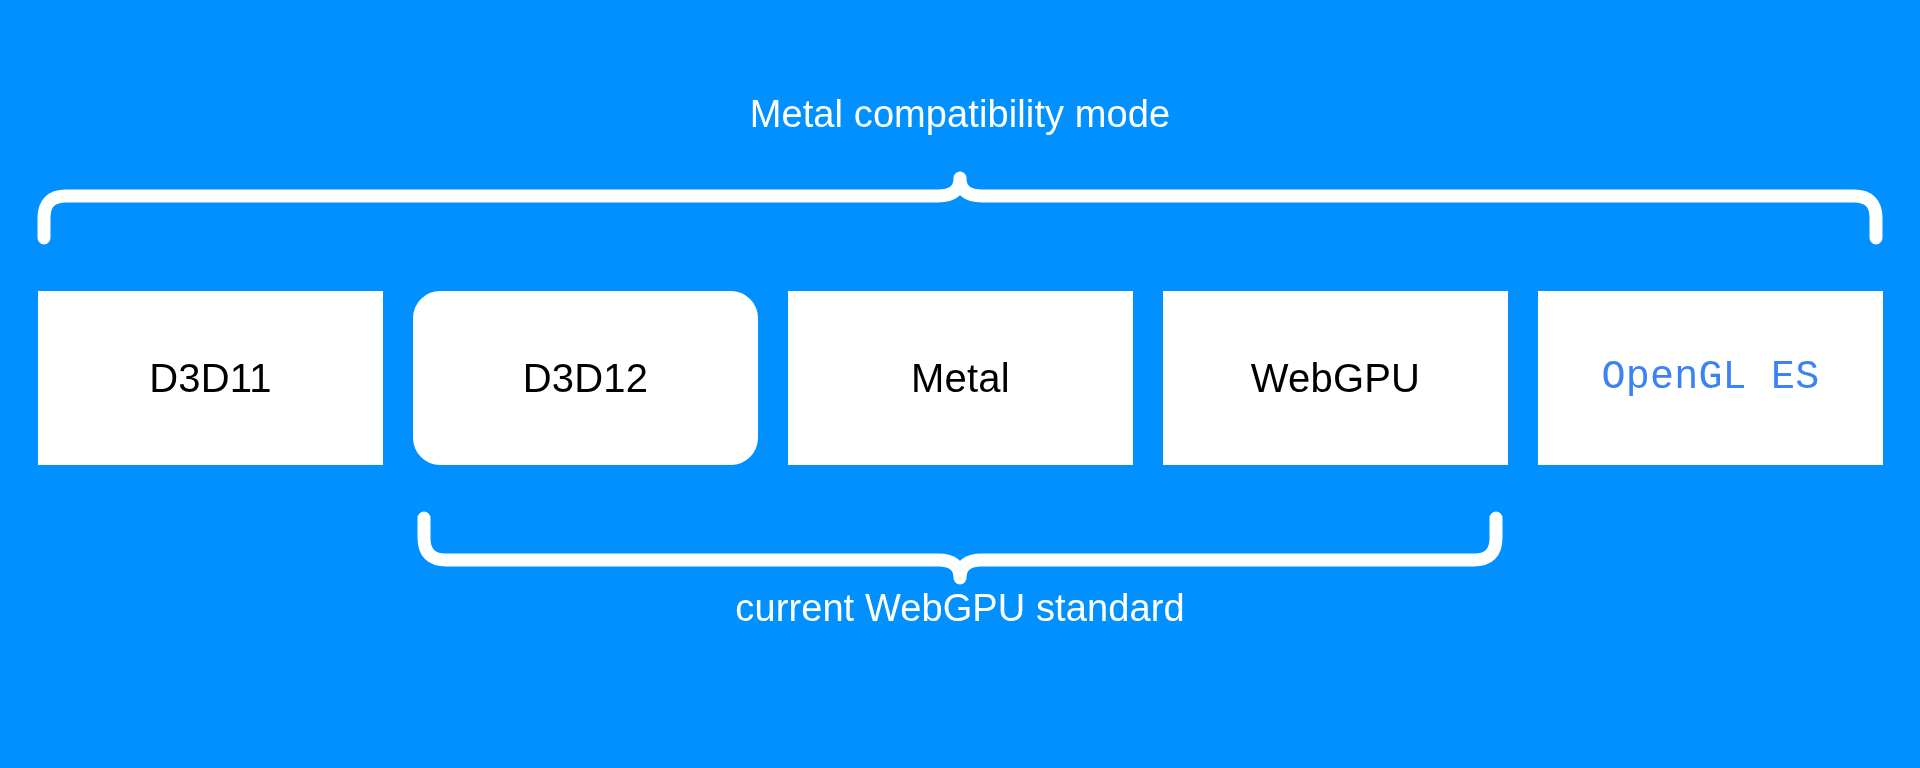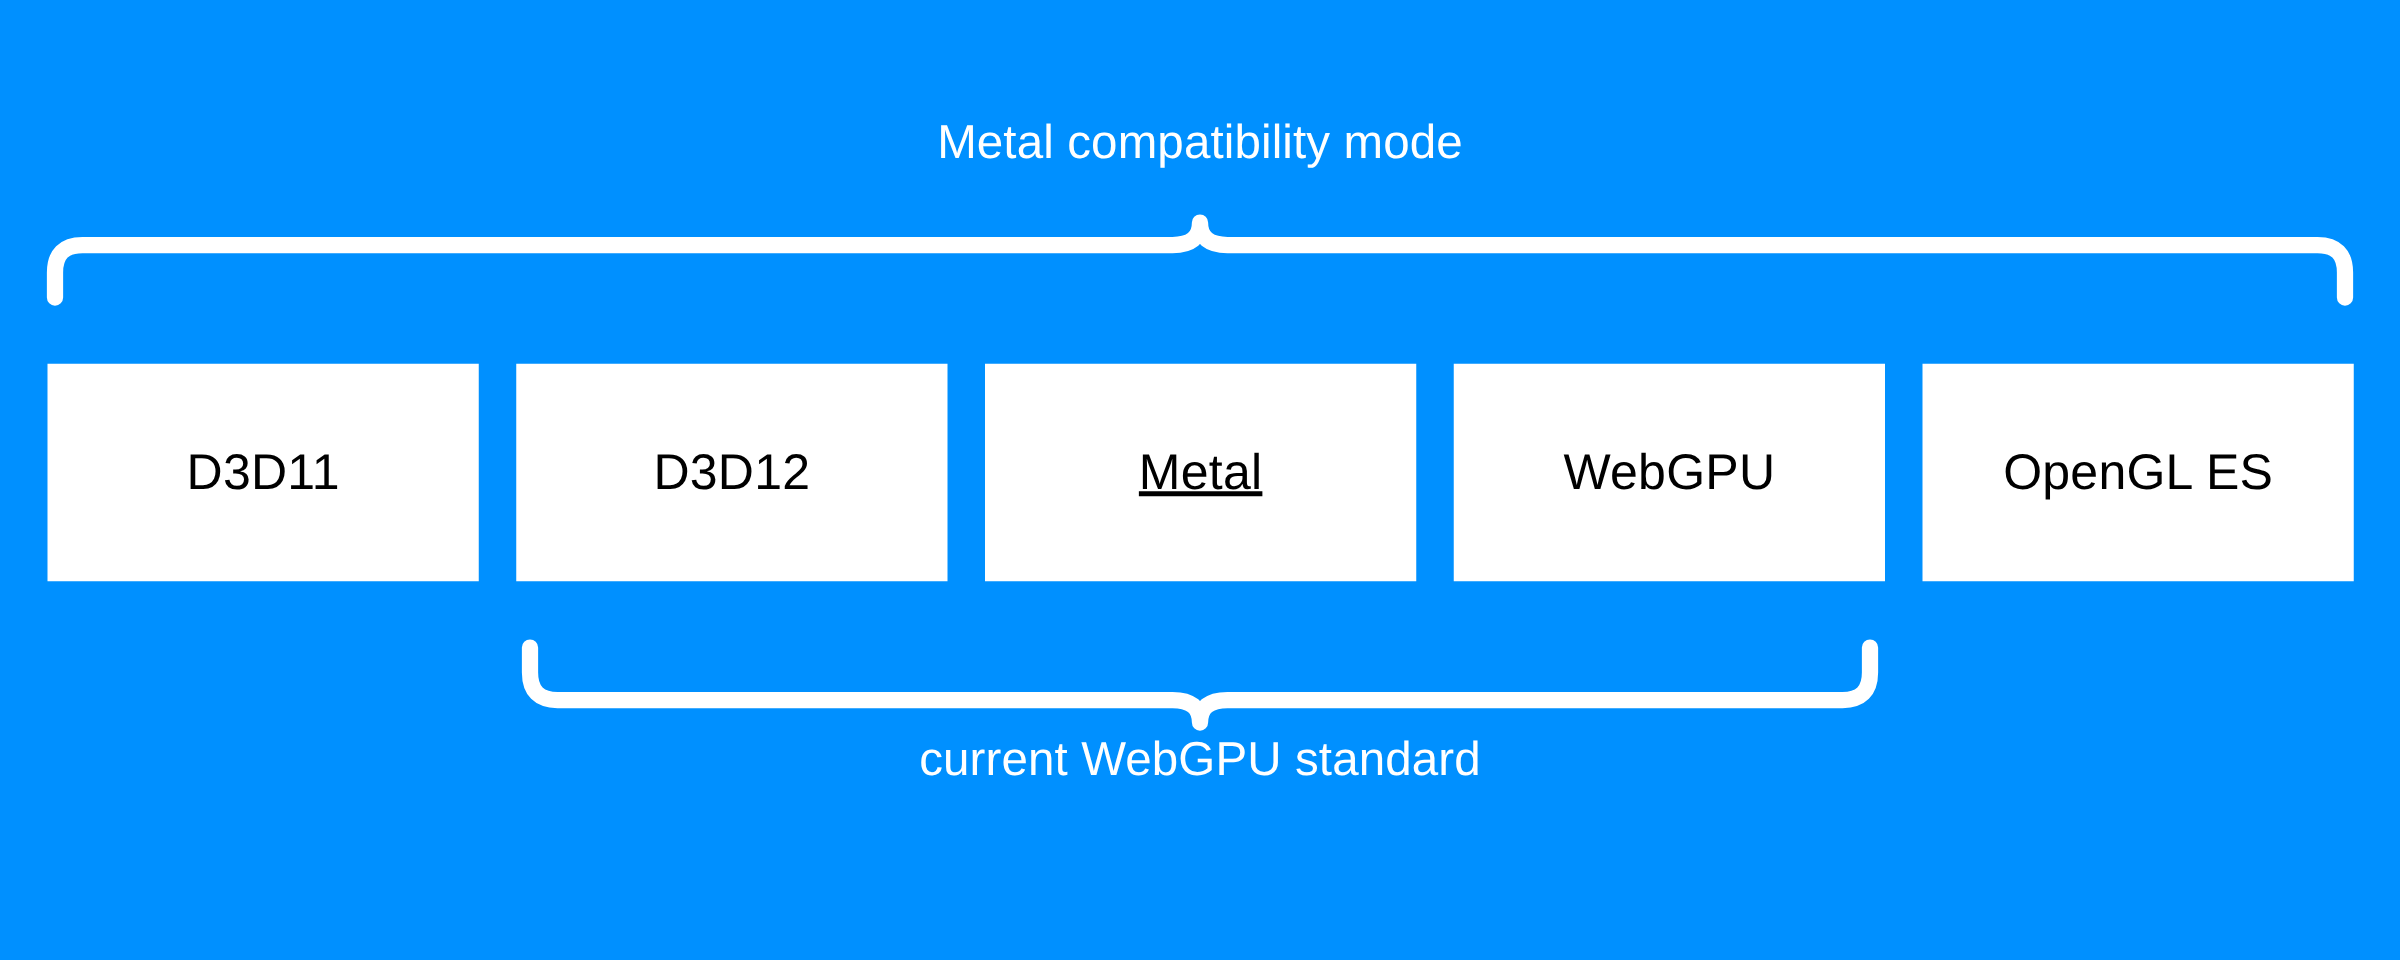--- a/index.html
+++ b/index.html
@@ -123,33 +123,33 @@
              Q 1496 560 1496 538
              L 1496 518" fill="none" stroke="#ffffff" stroke-width="13" stroke-linecap="round" stroke-linejoin="round"></path>
   </svg>
 
   <div class="boxes-row">
 
     <div class="api-box" style="background: rgb(255, 255, 255);">
       <span class="api-box-label" style="color: rgb(0, 0, 0);">D3D11</span>
     </div>
 
-    <div class="api-box" style="background: rgb(255, 255, 255);">
+    <div class="api-box" style="background: rgb(255, 255, 255); border-radius: 27px;">
       <span class="api-box-label" style="color: rgb(0, 0, 0);">D3D12</span>
     </div>
 
     <div class="api-box" style="background: rgb(255, 255, 255);">
-      <span class="api-box-label" style="color: rgb(0, 0, 0); text-decoration: underline;">Metal</span>
+      <span class="api-box-label" style="color: rgb(0, 0, 0);">Metal</span>
     </div>
 
     <div class="api-box" style="background: rgb(255, 255, 255);">
       <span class="api-box-label" style="color: rgb(0, 0, 0);">WebGPU</span>
     </div>
 
     <div class="api-box" style="background: rgb(255, 255, 255);">
-      <span class="api-box-label" style="color: #000000;">OpenGL ES</span>
+      <span class="api-box-label" style="color: #3b82f6; font-family: Liberation Mono, monospace;">OpenGL ES</span>
     </div>
 
   </div>
 
   <div class="bottom-caption" style="color: rgb(255, 255, 255);">current WebGPU standard</div>
 
 </div>
 
 </body></html>

